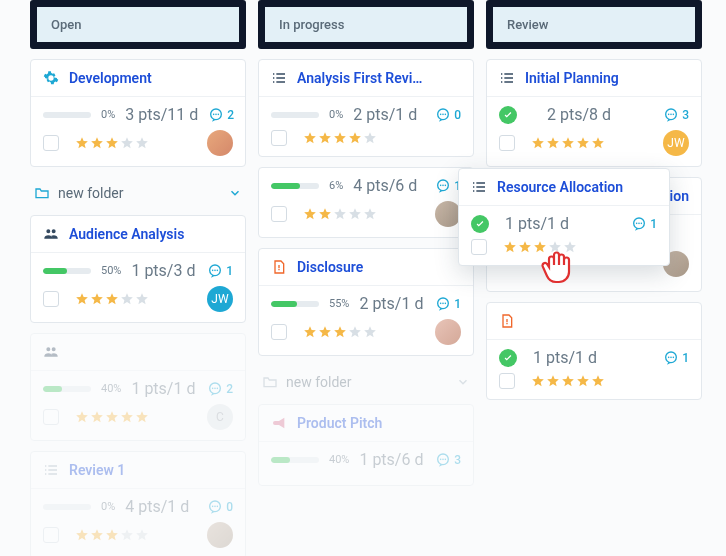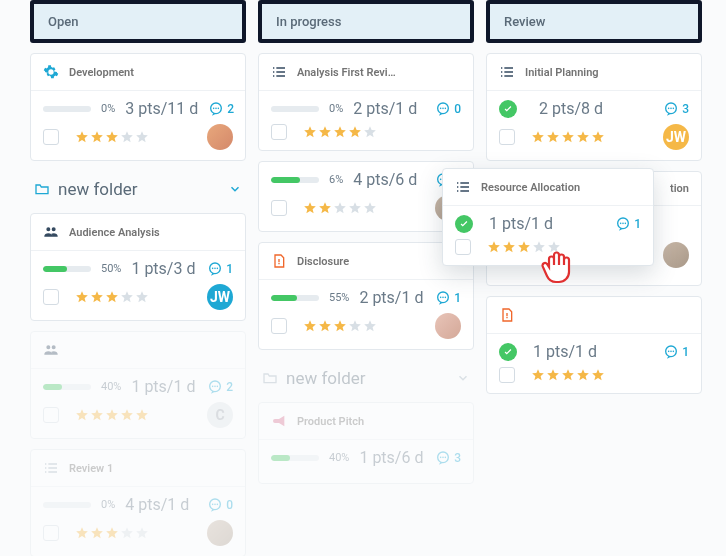--- a/index.html
+++ b/index.html
@@ -1,49 +1,49 @@
 <!DOCTYPE html>
 <html><head>
 <meta charset="utf-8">
 <style>
 *{box-sizing:border-box;margin:0;padding:0;font-family:-apple-system,BlinkMacSystemFont,"Segoe UI",Roboto,sans-serif}
 body{background:#fafbfc;padding:0;width:726px;height:556px;overflow:hidden;position:relative}
 .board{display:flex;gap:12px;padding:0 30px}
 .column{width:216px;flex-shrink:0}
-.col-header{background:#e3f0f7;border:4px solid #0f172a;border-radius:3px;padding:10px 14px;font-size:13px;color:#5a6a78;font-weight:500;margin-bottom:10px}
+.col-header{background:#e3f0f7;border:7px solid #0f172a;border-radius:3px;padding:10px 14px;font-size:13px;color:#5a6a78;font-weight:500;margin-bottom:10px}
 .card{background:#fff;border:1px solid #e3e8ed;border-radius:4px;margin-bottom:10px;padding:0}
 .card.faded{opacity:.35}
 .card-head{display:flex;align-items:center;gap:10px;padding:10px 12px;border-bottom:1px solid #eef1f4}
-.card-title{font-size:11px;font-weight:600;color:#737373;white-space:nowrap;overflow:hidden;text-overflow:ellipsis;flex:1}
+.card-title{font-size:14px;font-weight:600;color:#1d4ed8;white-space:nowrap;overflow:hidden;text-overflow:ellipsis;flex:1}
 .card-icon{width:16px;height:16px;flex-shrink:0}
 .card-body{padding:8px 12px 10px}
 .meta-row{display:flex;align-items:center;gap:10px;margin-bottom:6px}
 .progress{width:48px;height:6px;background:#e6ebef;border-radius:3px;overflow:hidden;flex-shrink:0}
 .progress-fill{height:100%;background:#44c765;border-radius:3px}
 .pct{font-size:11px;color:#6a7a88;flex-shrink:0}
 .pts{font-size:16px;color:#6a7a88;flex-shrink:0}
 .comments{display:flex;align-items:center;gap:3px;margin-left:auto;flex-shrink:0}
 .comments svg{width:16px;height:16px}
 .comment-n{font-size:12px;color:#1ea8d4;font-weight:500}
 .row2{display:flex;align-items:center;gap:6px}
 .checkbox{width:16px;height:16px;border:1.5px solid #d4dce3;border-radius:3px;flex-shrink:0}
 .stars{display:flex;gap:1px;margin-left:10px}
 .star{width:14px;height:14px}
-.avatar{width:26px;height:26px;border-radius:50%;margin-left:auto;flex-shrink:0;display:flex;align-items:center;justify-content:center;font-size:14px;font-weight:700;color:#fff}
+.avatar{width:26px;height:26px;border-radius:50%;margin-left:auto;flex-shrink:0;display:flex;align-items:center;justify-content:center;font-size:12px;font-weight:400;color:#fff}
 .av-photo{background:linear-gradient(135deg,#e8a87c,#d4886a)}
 .av-jw{background:#f5b847}
 .av-jw2{background:#1ea8d4}
 .av-man{background:linear-gradient(135deg,#c9b8a8,#a89888)}
 .av-girl{background:linear-gradient(135deg,#e8c4b8,#d4a898)}
 .av-grey{background:#e0e5e9;color:#a0a8b0}
-.folder-row{display:flex;align-items:center;gap:8px;padding:8px 4px;font-size:17px;color:#5a6a78;margin-bottom:6px}
+.folder-row{display:flex;align-items:center;gap:8px;padding:8px 4px;font-size:14px;color:#5a6a78;margin-bottom:6px}
 .folder-row.faded{opacity:.35}
 .chev{margin-left:auto}
 .done-badge{width:18px;height:18px;border-radius:50%;background:#44c765;display:flex;align-items:center;justify-content:center;flex-shrink:0}
-.drag-card{position:absolute;left:442px;top:168px;width:212px;background:#fff;border:1px solid #e0e6eb;border-radius:4px;box-shadow:0 8px 24px rgba(40,60,80,.18);z-index:10}
+.drag-card{position:absolute;left:458px;top:168px;width:212px;background:#fff;border:1px solid #e0e6eb;border-radius:4px;box-shadow:0 8px 24px rgba(40,60,80,.18);z-index:10}
 .cursor{position:absolute;left:540px;top:245px;z-index:20;pointer-events:none}
 </style>
 </head>
 <body>
 
 <svg width="0" height="0" style="position:absolute">
 <defs>
 <symbol id="i-gear" viewBox="0 0 24 24">
         <path fill="#1ea8d4" d="M12 8a4 4 0 100 8 4 4 0 000-8zm9 4a7 7 0 01-.1 1.2l2 1.6-2 3.4-2.4-.8a7 7 0 01-2 1.2l-.4 2.6h-4l-.4-2.6a7 7 0 01-2-1.2l-2.4.8-2-3.4 2-1.6A7 7 0 013 12a7 7 0 01.1-1.2l-2-1.6 2-3.4 2.4.8a7 7 0 012-1.2L7.9 2h4l.4 2.6a7 7 0 012 1.2l2.4-.8 2 3.4-2 1.6c.1.4.1.8.1 1.2z"></path>
       </symbol>
@@ -465,21 +465,21 @@
           </svg>
       <div class="card-title">Initial Planning</div>
     </div>
     <div class="card-body">
       <div class="meta-row">
         <div class="done-badge">
               <svg width="10" height="10">
                 <use href="#i-check"></use>
               </svg>
             </div>
-        <span class="pts" style="margin-left:12px">2 pts/8 d</span>
+        <span class="pts" style="margin-left:20px">2 pts/8 d</span>
         <span class="comments">
               <svg>
                 <use href="#i-comment"></use>
               </svg>
               <span class="comment-n">3</span>
             </span>
       </div>
       <div class="row2">
         <div class="checkbox"></div>
         <div class="stars">

